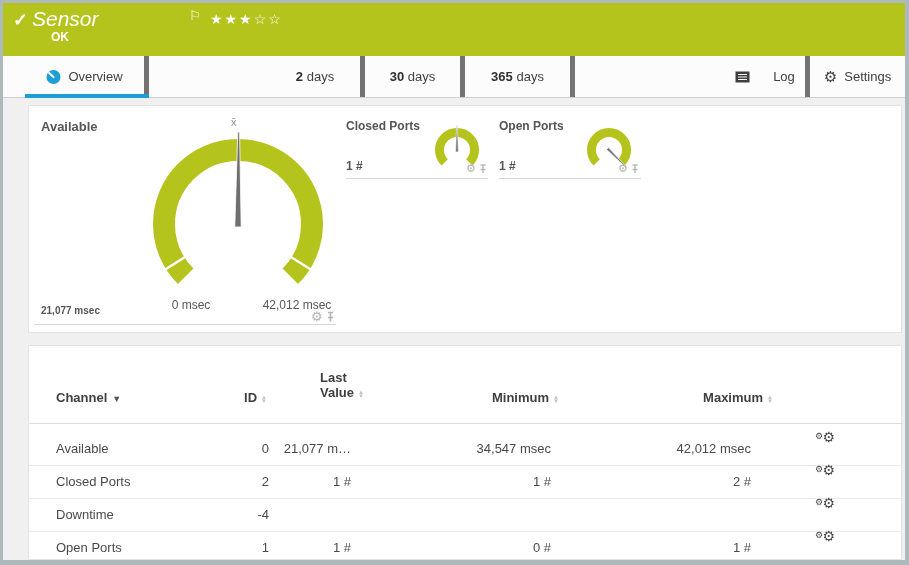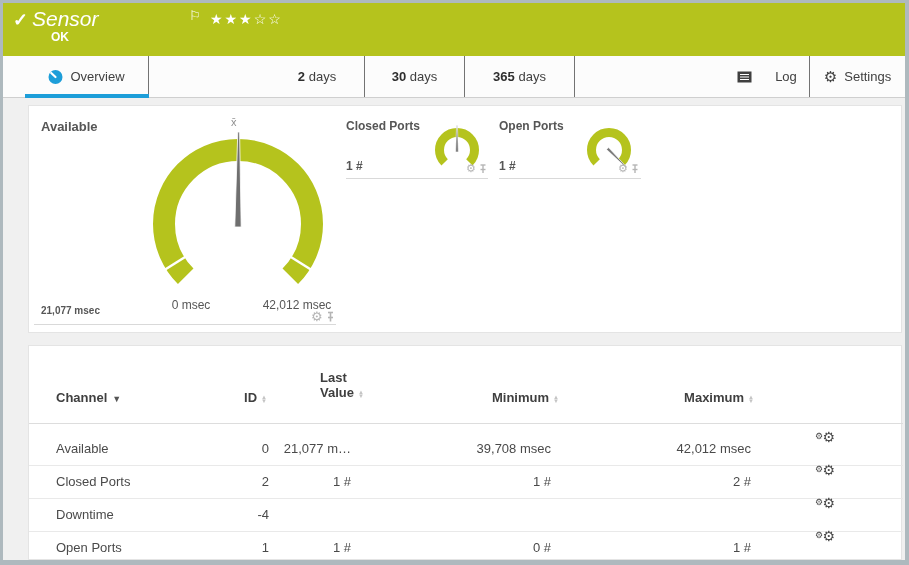--- a/index.html
+++ b/index.html
@@ -15,21 +15,21 @@
   .hdr .title { position:absolute; left:103px; top:4px; font-size:21px; font-weight:bold; }
   .hdr .flag  { position:absolute; left:186px; top:5px; font-size:13px; }
   .hdr .stars { position:absolute; left:207px; top:8px; font-size:14px; letter-spacing:2px; }
   .hdr .ok    { position:absolute; left:48px; top:27px; font-size:12px; font-weight:bold; }
 
   
   .tabbar { position:absolute; left:0; top:53px; right:0; height:42px;
             background:#fcfcfc; border-bottom:1px solid #cfcfcf; }
   .tab { position:absolute; top:0; height:41px; display:flex; align-items:center;
          justify-content:center; gap:7px; font-size:13px; color:#414141;
-         border-right:1px solid #737373; cursor:pointer; }
+         border-right:5px solid #737373; cursor:pointer; }
   .tab b { font-weight:bold; color:#2e2e2e; }
   .tab .gear-glyph { font-size:15px; color:#3f3f3f; line-height:1; }
   .active-underline { position:absolute; left:22px; bottom:-1px; width:124px; height:4px; background:#1d9ed9; }
 
   
   .panel { position:absolute; background:#fff; border:1px solid #e4e4e4; }
   .gauges-panel { left:25px; top:102px; width:874px; height:228px; }
   .table-panel  { left:25px; top:342px; width:874px; height:215px;text-decoration:underline; }
 
   .cell-label { position:absolute; font-size:13px; font-weight:bold; color:#565656; }
@@ -171,30 +171,30 @@
     <div class="th" style="right:634px;">
       <span>ID</span><span class="sort"><i>▲</i><i>▼</i></span>
     </div>
     <div class="th th-2line" style="right:537px;">
       <div style="padding-right:14px;">Last</div>
       <div><span>Value</span><span class="sort"><i>▲</i><i>▼</i></span></div>
     </div>
     <div class="th" style="right:342px;">
       <span>Minimum</span><span class="sort"><i>▲</i><i>▼</i></span>
     </div>
-    <div class="th" style="right:147px;">
+    <div class="th" style="right:128px;">
       <span>Maximum</span><span class="sort"><i>▲</i><i>▼</i></span>
     </div>
     <div class="hsep" style="top:77px;"></div>
 
     <div class="row" style="top:86px;">
       <span class="c-name">Available</span>
       <span class="c-id">0</span>
       <span class="c-last">21,077 m…</span>
-      <span class="c-min">39,708 msec</span>
+      <span class="c-min">34,547 msec</span>
       <span class="c-max">42,012 msec</span>
       <span class="gears">
           <span class="g1">⚙</span>
           <span class="g2">⚙</span>
         </span>
     </div>
     <div class="rsep" style="top:119px;"></div>
 
     <div class="row" style="top:119px;">
       <span class="c-name">Closed Ports</span>

